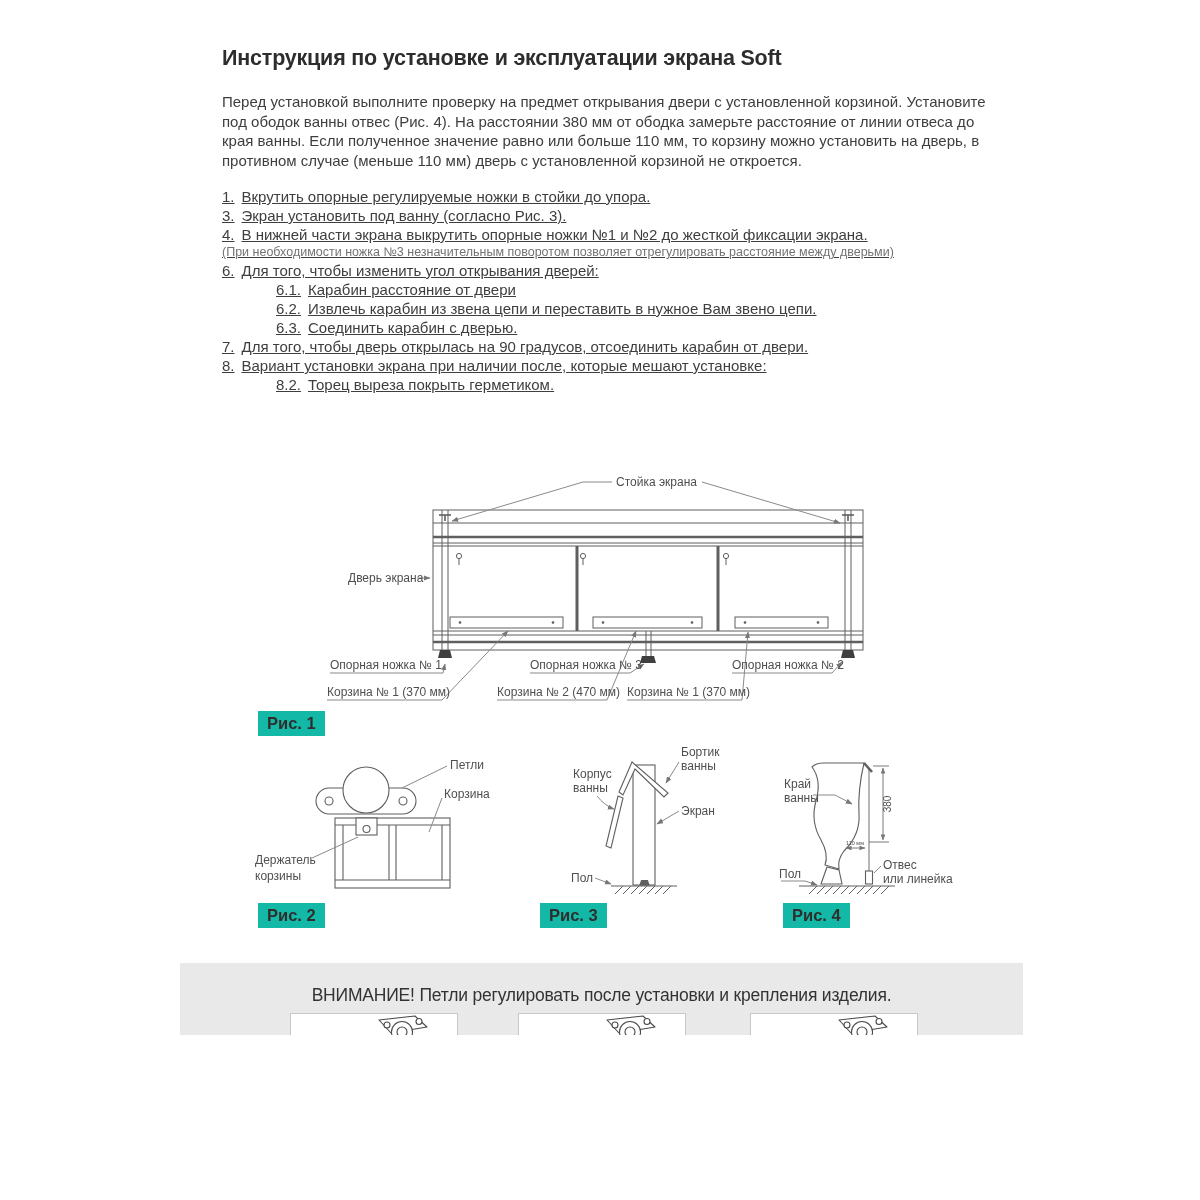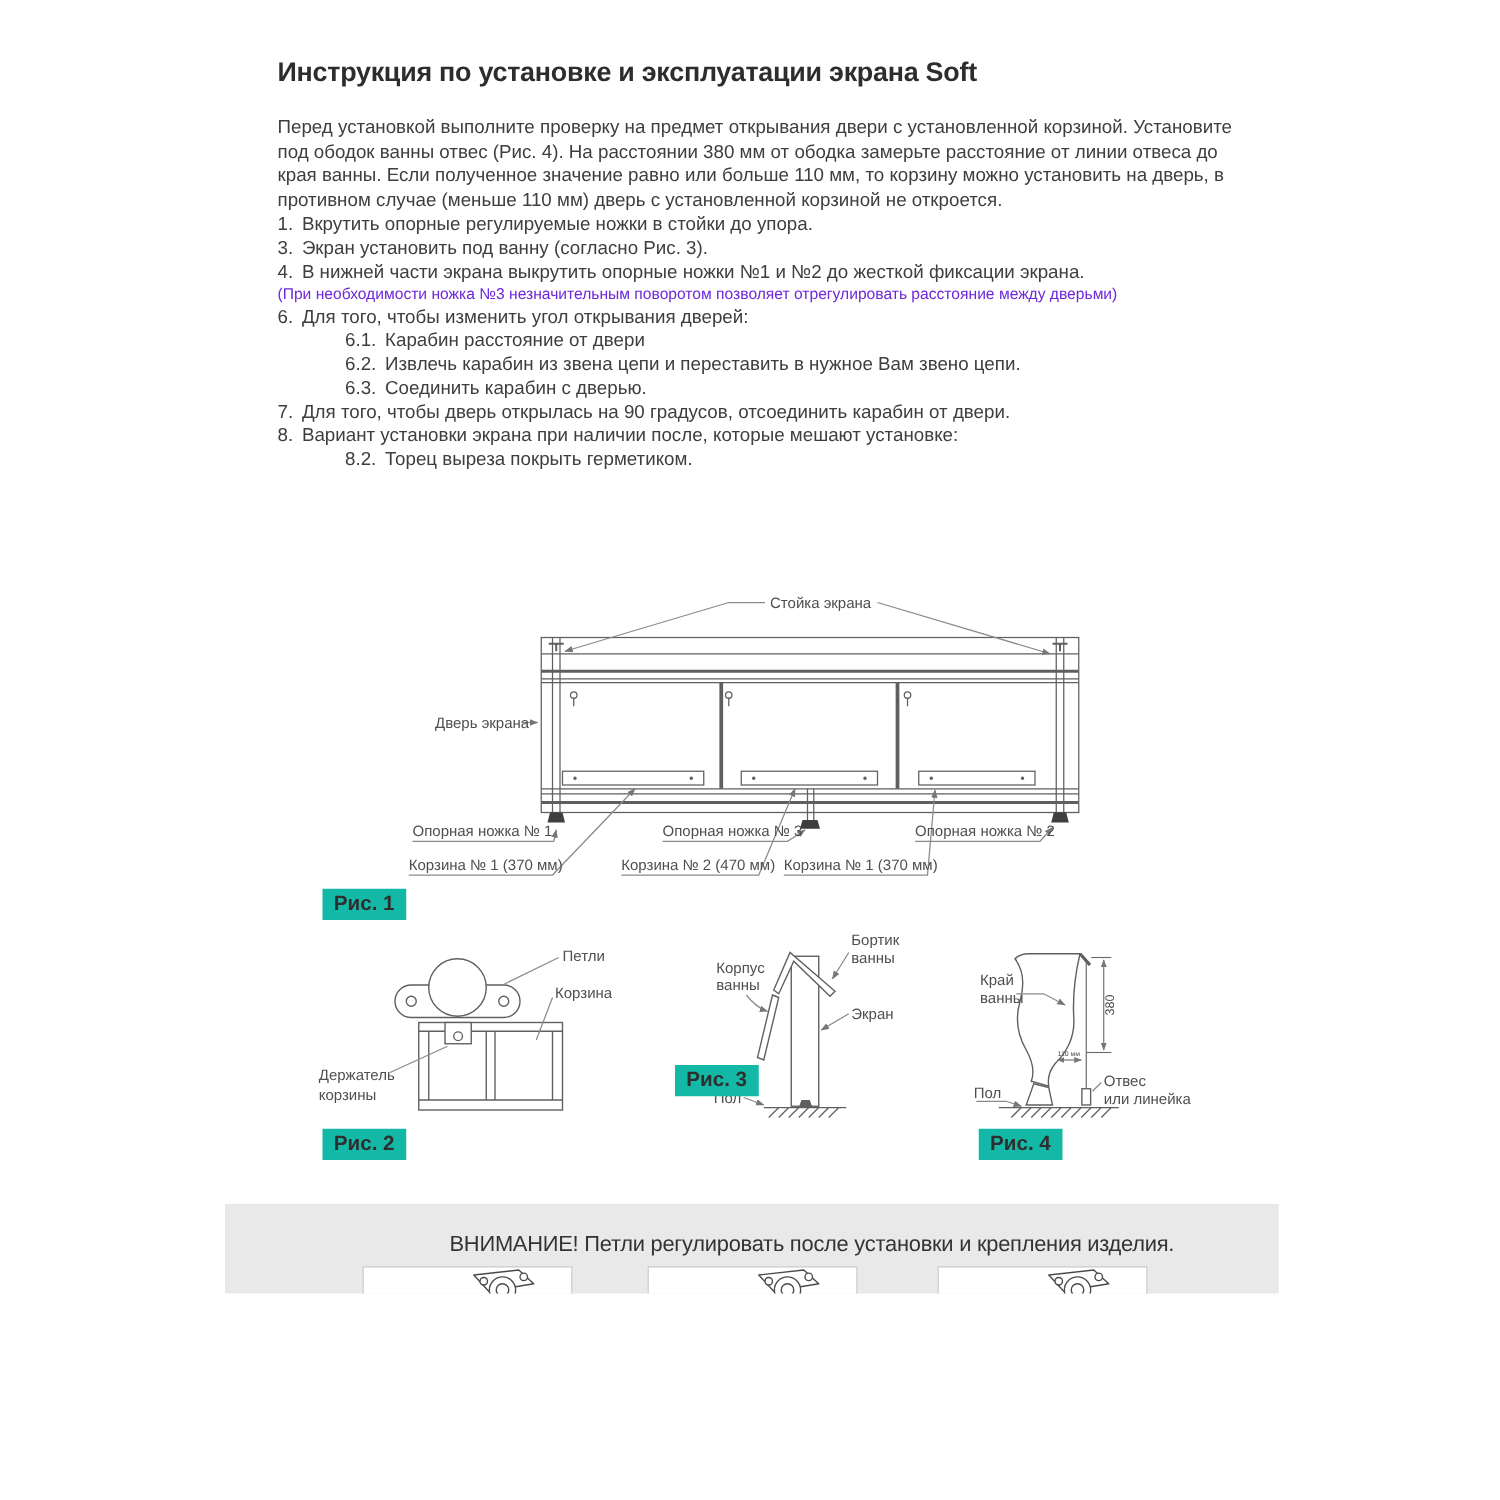--- a/index.html
+++ b/index.html
@@ -1,34 +1,34 @@
 <!DOCTYPE html>
 <html><head>
 <meta charset="utf-8">
 <style>
   html,body{margin:0;padding:0;background:#fff;}
   .page{position:relative;width:1200px;height:1035px;background:#ffffff;overflow:hidden;
         font-family:"Liberation Sans",sans-serif;color:#3e3e3e;}
   .content{position:absolute;left:222px;top:46px;width:766px;}
   h1.title{margin:0;font-size:21.5px;font-weight:bold;color:#2d2d2d;letter-spacing:-0.2px;}
   .intro{margin:21px 0 0 0;font-size:15px;line-height:19.5px;color:#3e3e3e;}
-  .steps{font-size:15px;line-height:19px;}
+  .steps{margin-top:17px;font-size:15px;line-height:19px;text-decoration:underline;}
   .step{margin:0;}
   .step .num{margin-right:7px;}
   .step.sub{margin-left:54px;}
-  .step.note{font-size:12.5px;line-height:17px;color:#6d28d9;}
+  .step.note{font-size:12.5px;line-height:17px;color:#737373;}
   .figbadge{position:absolute;background:#14b8a6;color:#2e2e2e;font-weight:bold;
             font-size:16.5px;padding:3px 9px;}
   svg.fig{position:absolute;overflow:visible;}
   .lb{font-family:"Liberation Sans",sans-serif;font-size:12px;fill:#4f4f4f;}
   .dim{font-family:"Liberation Sans",sans-serif;font-size:10px;fill:#4f4f4f;}
   .dimxs{font-family:"Liberation Sans",sans-serif;font-size:5.5px;fill:#4f4f4f;}
   .band{position:absolute;left:180px;top:963px;width:843px;height:222px;background:#e9e9e9;}
   .warning{position:absolute;left:0;top:22px;width:100%;text-align:center;
-           font-size:17.5px;color:#333;letter-spacing:-0.2px;padding-left:48px;}
+           font-size:17.5px;color:#333;letter-spacing:-0.2px;}
   .panel{position:absolute;top:50px;width:166px;height:163px;background:#fff;border:1px solid #c8c8c8;}
   .panel svg{display:block;}
 </style>
 </head>
 <body>
 
 <div class="page">
 
   <svg width="0" height="0" style="position:absolute" aria-hidden="true">
     <defs>
@@ -201,21 +201,21 @@
       <path d="M144,73 L122,86" marker-end="url(#arr)"></path>
       <path d="M60,140 L76,146" marker-end="url(#arr)"></path>
     </g>
     <text class="lb" x="146" y="18">Бортик</text>
     <text class="lb" x="146" y="32">ванны</text>
     <text class="lb" x="38" y="40">Корпус</text>
     <text class="lb" x="38" y="54">ванны</text>
     <text class="lb" x="146" y="77">Экран</text>
     <text class="lb" x="36" y="144">Пол</text>
   </svg>
-  <div class="figbadge" style="left:540px;top:852px">Рис. 3</div>
+  <div class="figbadge" style="left:540px;top:903px">Рис. 3</div>
 
   <svg class="fig" style="left:765px;top:738px" width="215" height="162" viewBox="0 0 215 162">
     <g stroke="#5f5f5f" stroke-width="1.1" fill="#fff">
       <path d="M58,25 L99,25 C95,42 93,58 94,76 C95,90 90,102 79,113 C75,118 73,125 74,131 L60,127 C63,119 61,111 56,102 C49,90 47,77 51,63 C55,49 53,37 47,29 C50,26 54,25 58,25 Z"></path>
       <path d="M62,129 L74,132 L77,146 L56,146 Z"></path>
       <path d="M99,25 L107,34" stroke-width="2.6"></path>
       <line x1="104" y1="30" x2="104" y2="133" stroke-width="0.9"></line>
       <rect x="100.5" y="133" width="7" height="13"></rect>
     </g>
     <g stroke="#6b6b6b" fill="none" stroke-width="0.9">

